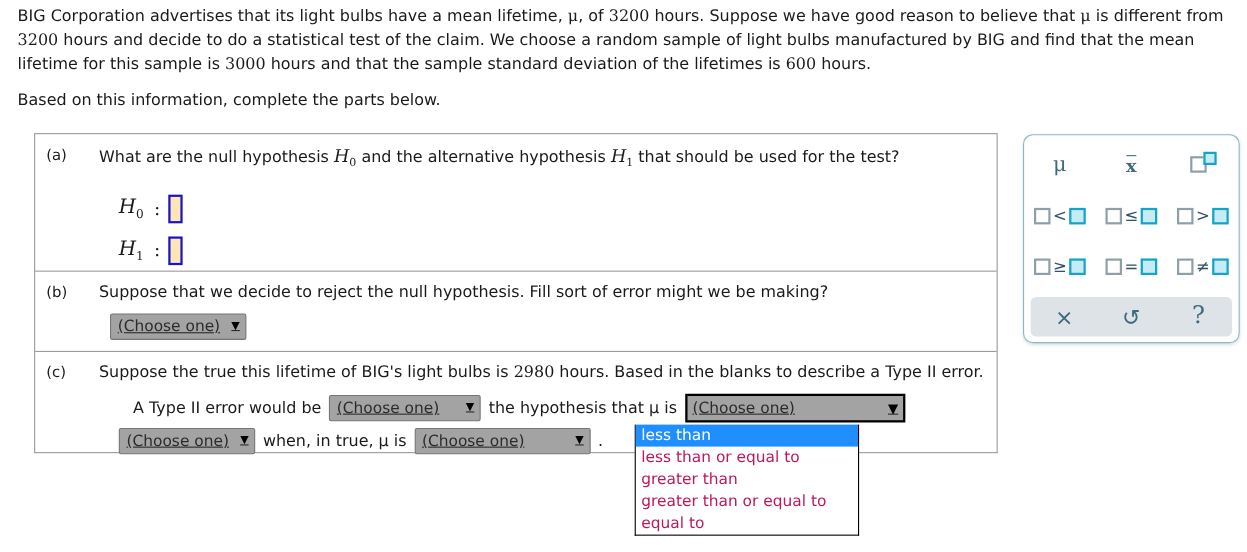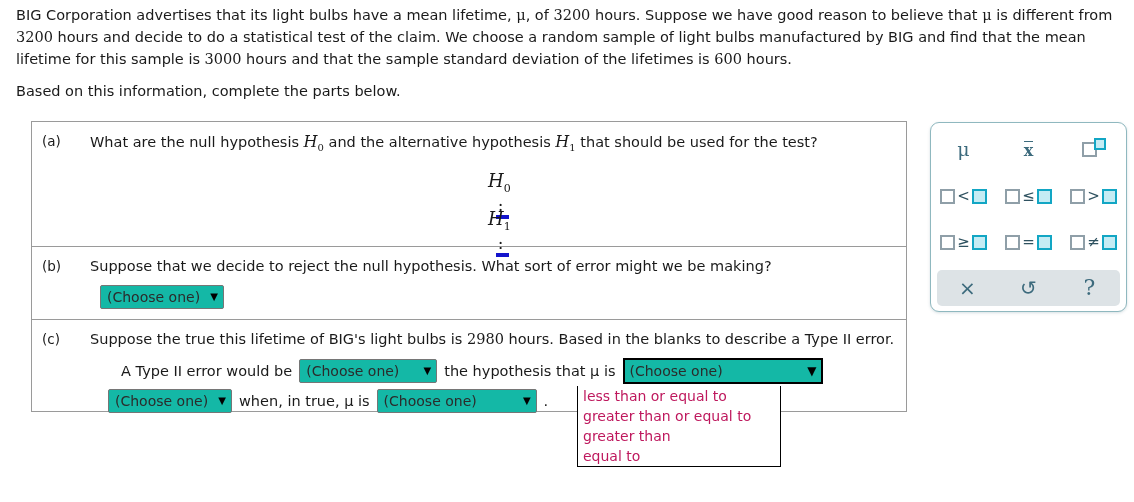--- a/index.html
+++ b/index.html
@@ -60,21 +60,20 @@
     margin-left: 48px;
   }
   .qline { line-height: 21px; }
 
   
   .hyp-row {
     display: flex;
     align-items: center;
     height: 38px;
     margin-left: 18px;
-    flex-direction: column;
   }
   .hyp-name {
     font-family: "DejaVu Serif", "Liberation Serif", serif;
     font-style: italic;
     font-size: 18px;
     width: 28px;
   }
   .hyp-name sub {
     font-size: 11px;
     font-style: normal;
@@ -97,27 +96,28 @@
 
   
   .sel {
     display: inline-flex;
     align-items: center;
     justify-content: space-between;
     box-sizing: border-box;
     height: 24px;
     border: 1px solid #767676;
     border-radius: 2px;
-    background: #14b8a6;
+    background: #a3a3a3;
     color: #2b2b2b;
     font-size: 14px;
     padding: 0 5px 0 6px;
     vertical-align: middle;
     cursor: pointer;
     white-space: nowrap;
+    text-decoration: underline;
   }
   .sel .caret {
     font-size: 10px;
     color: #000;
     margin-left: 8px;
     line-height: 1;
   }
   .sel.w-b   { width: 124px; margin-left: 10px; margin-top: 8px; }
   .sel.w-c1  { width: 138px; }
   .sel.w-c2  { width: 124px; }
@@ -294,21 +294,21 @@
         <span class="hyp-name"><span>H</span><sub>1</sub></span>
         <span class="hyp-colon">:</span>
         <span class="answer-slot"></span>
       </div>
     </div>
   </div>
 
   <div class="part" style="height:73px;">
     <div class="part-label">(b)</div>
     <div class="part-body">
-      <div class="qline">Suppose that we decide to reject the null hypothesis. What sort of error might we be making?</div>
+      <div class="qline">Suppose that we decide to reject the null hypothesis. Fill sort of error might we be making?</div>
       <div class="sel w-b">
         <span>(Choose one)</span>
         <span class="caret">▼</span>
       </div>
     </div>
   </div>
 
   <div class="part" style="height:92px;">
     <div class="part-label">(c)</div>
     <div class="part-body">
@@ -338,23 +338,24 @@
           <span class="caret">▼</span>
         </div>
         <span class="period">.</span>
       </div>
     </div>
   </div>
 
 </div>
 
 <div id="dropdown-list">
+  <div class="opt selected">less than</div>
   <div class="opt">less than or equal to</div>
+  <div class="opt">greater than</div>
   <div class="opt">greater than or equal to</div>
-  <div class="opt">greater than</div>
   <div class="opt">equal to</div>
 </div>
 
 <div id="palette">
   <div class="pal-grid">
 
     <div class="pal-btn">
       <span class="sym">μ</span>
     </div>
 

